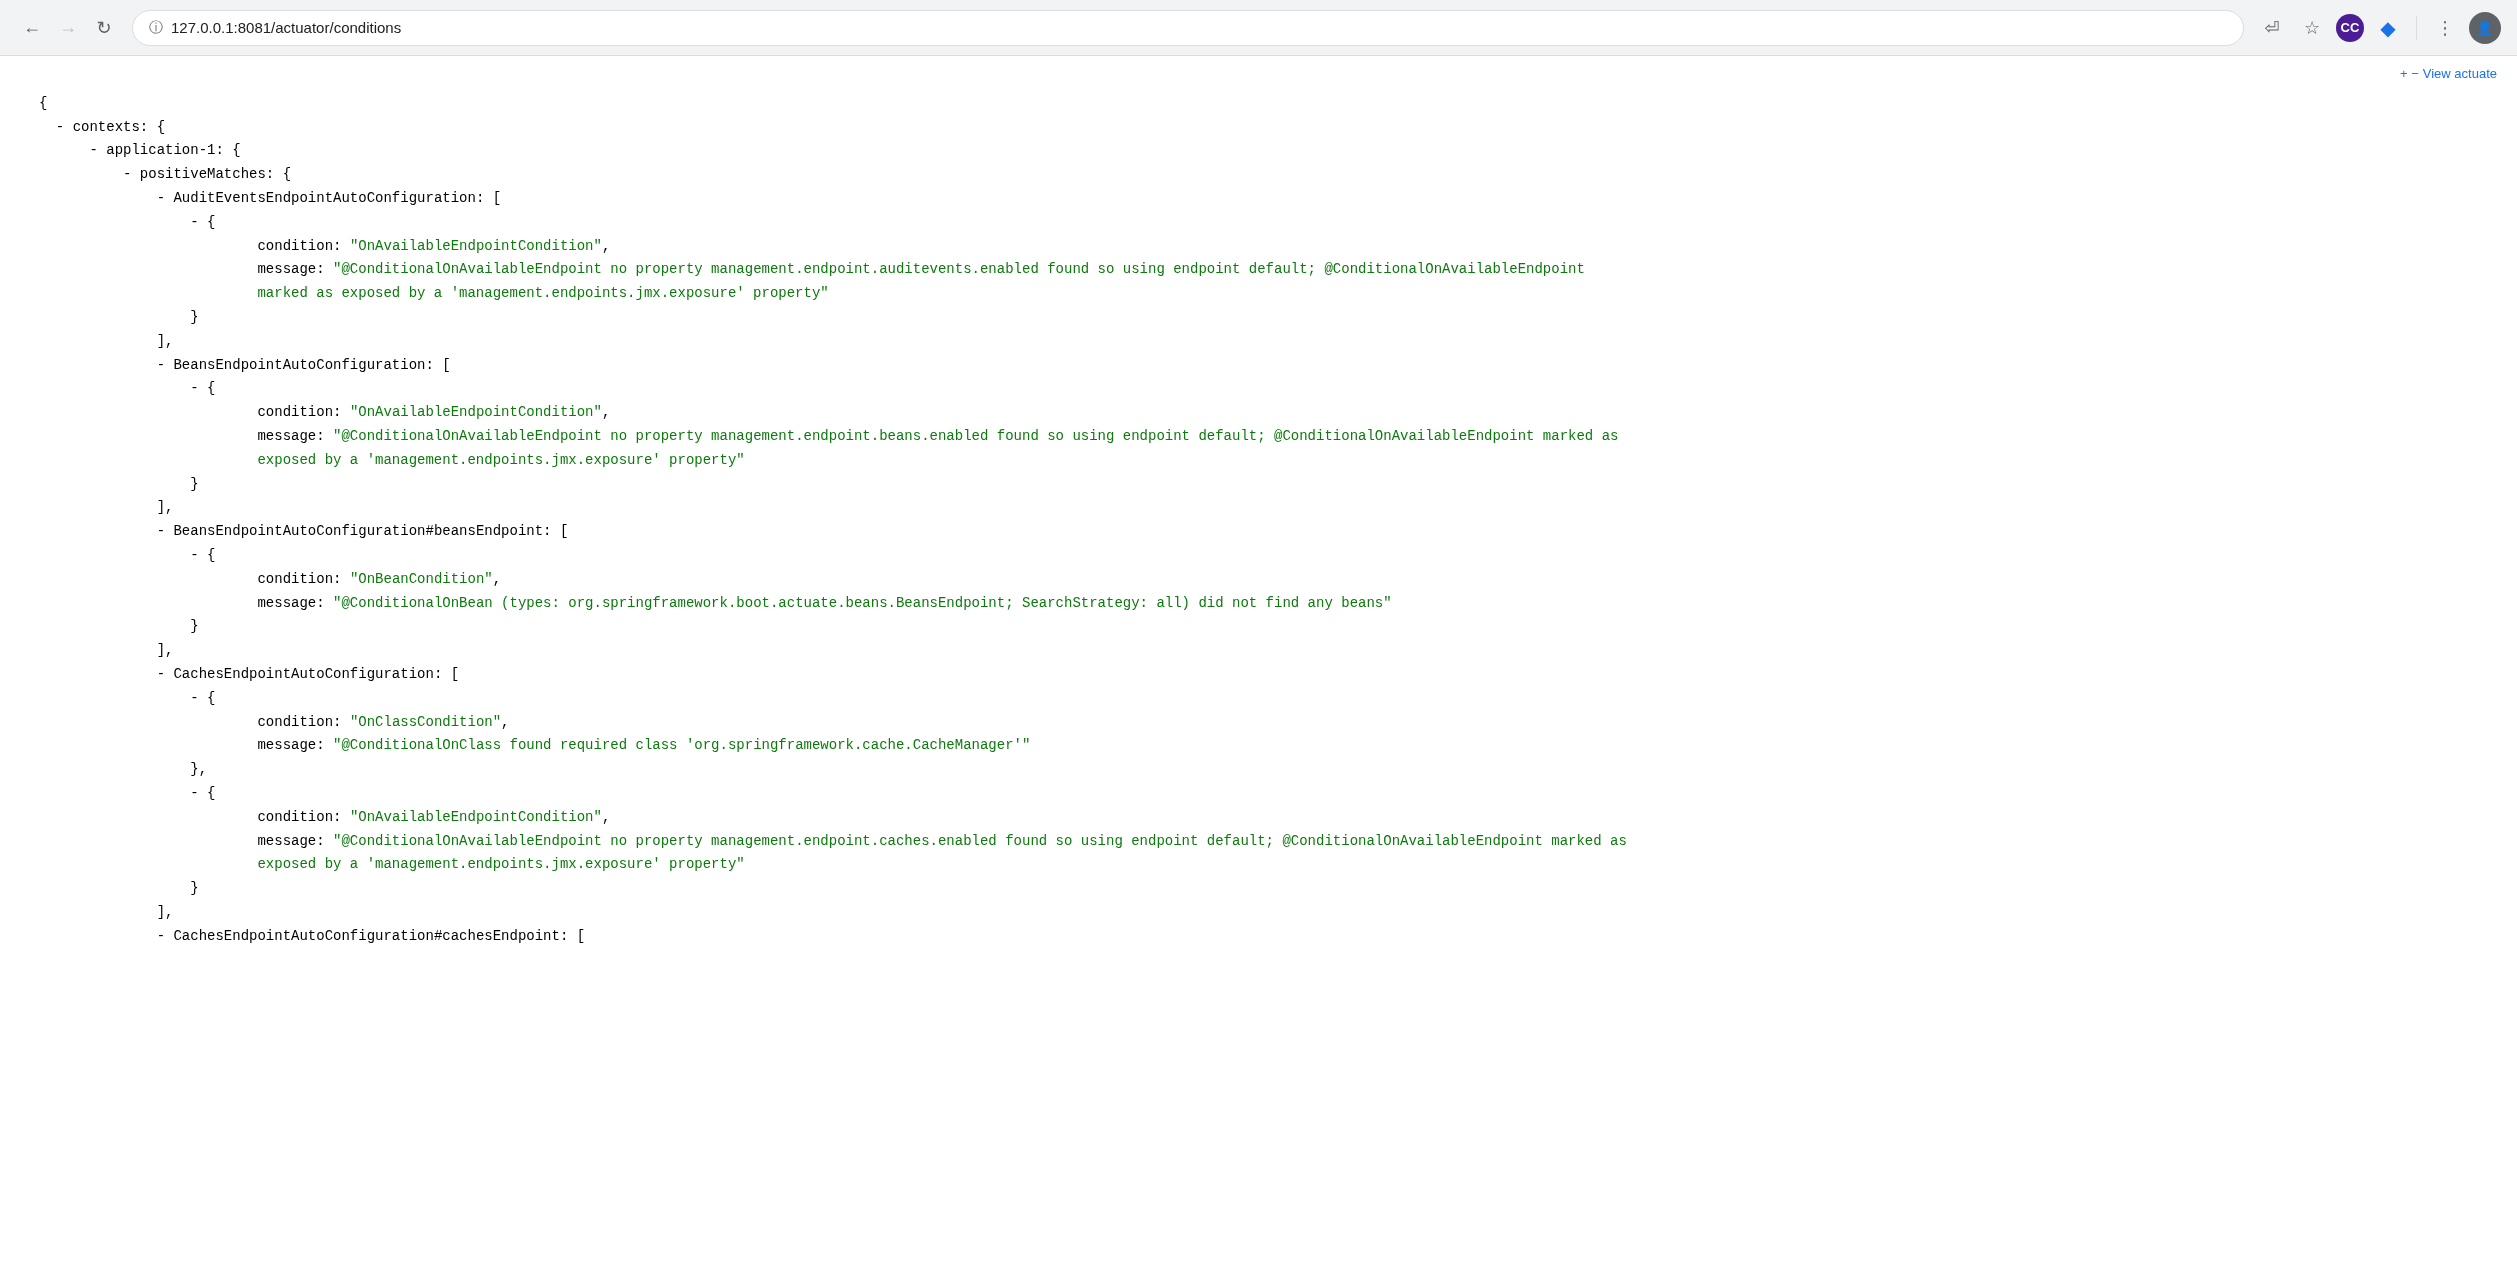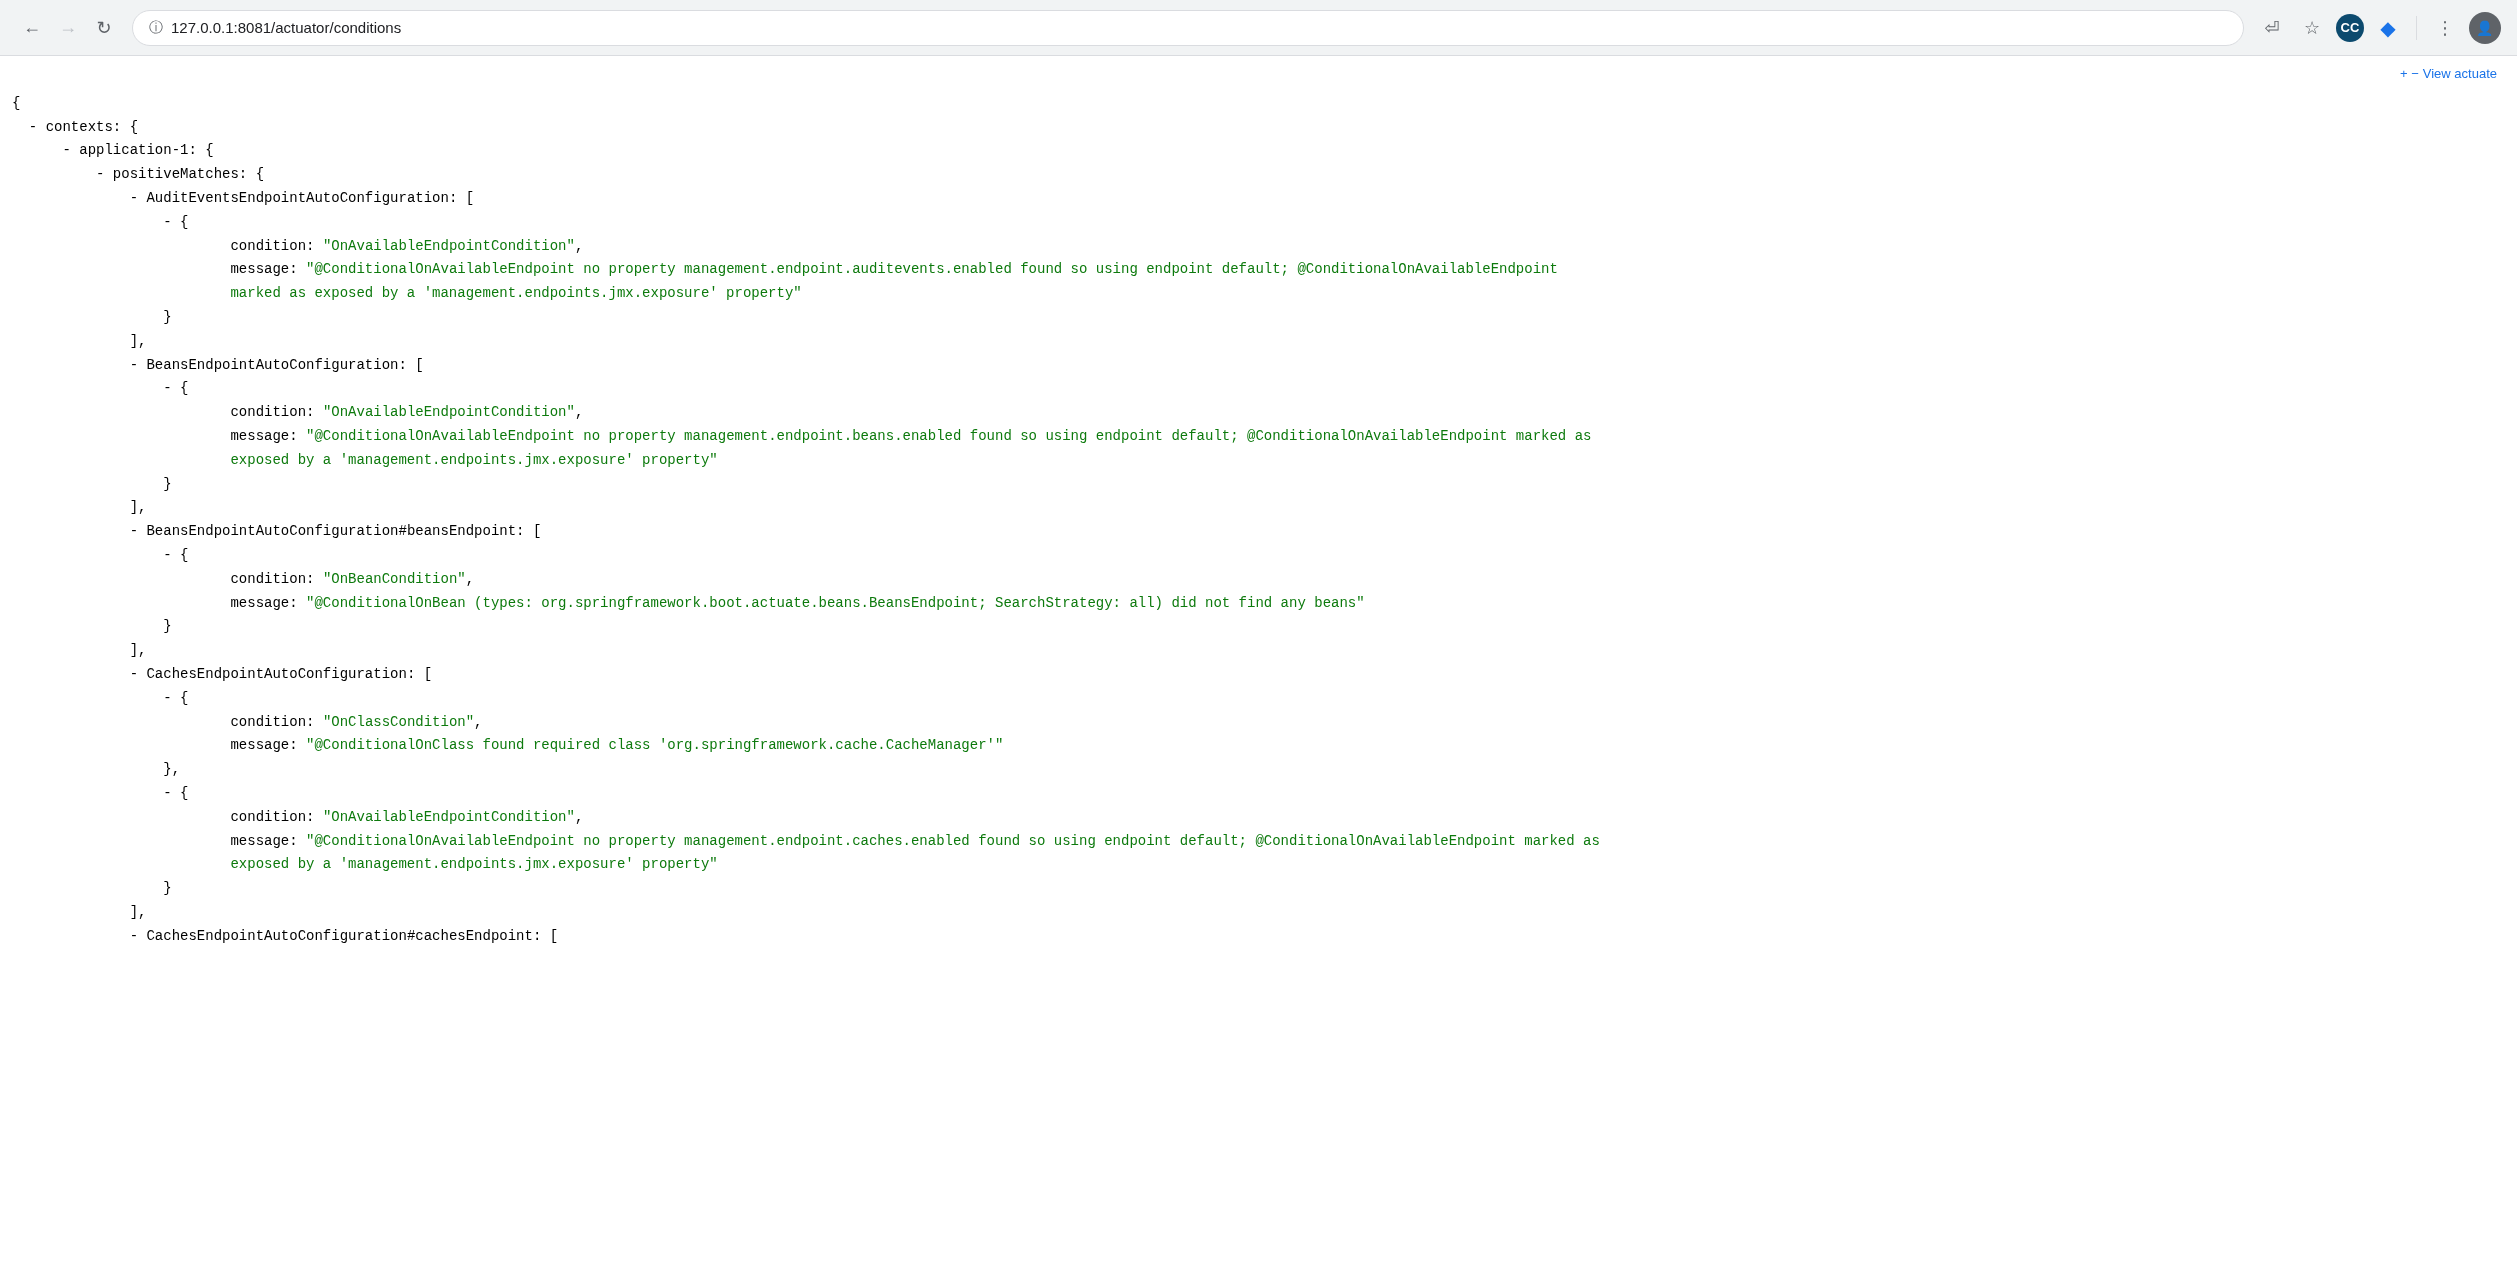--- a/index.html
+++ b/index.html
@@ -95,21 +95,21 @@
       align-items: center;
       justify-content: center;
       color: white;
       font-size: 14px;
     }
 
     .custom-icon-orange {
       width: 28px;
       height: 28px;
       border-radius: 50%;
-      background: #0c4a6e;
+      background: #4c1d95;
       display: flex;
       align-items: center;
       justify-content: center;
       color: white;
       font-size: 13px;
       font-weight: bold;
     }
 
     .divider-v {
       width: 1px;
@@ -142,20 +142,21 @@
       gap: 4px;
       font-family: Arial, sans-serif;
     }
 
     .json-content {
       white-space: pre;
       font-family: 'Courier New', Courier, monospace;
       font-size: 14px;
       line-height: 1.7;
       color: #000;
+      margin-left: 27px;
     }
 
     .k { color: #000; } 
     .s { color: #0d7a0d; } 
     .p { color: #000; } 
     .minus { color: #000; }
   </style>
 </head>
 <body>
 

